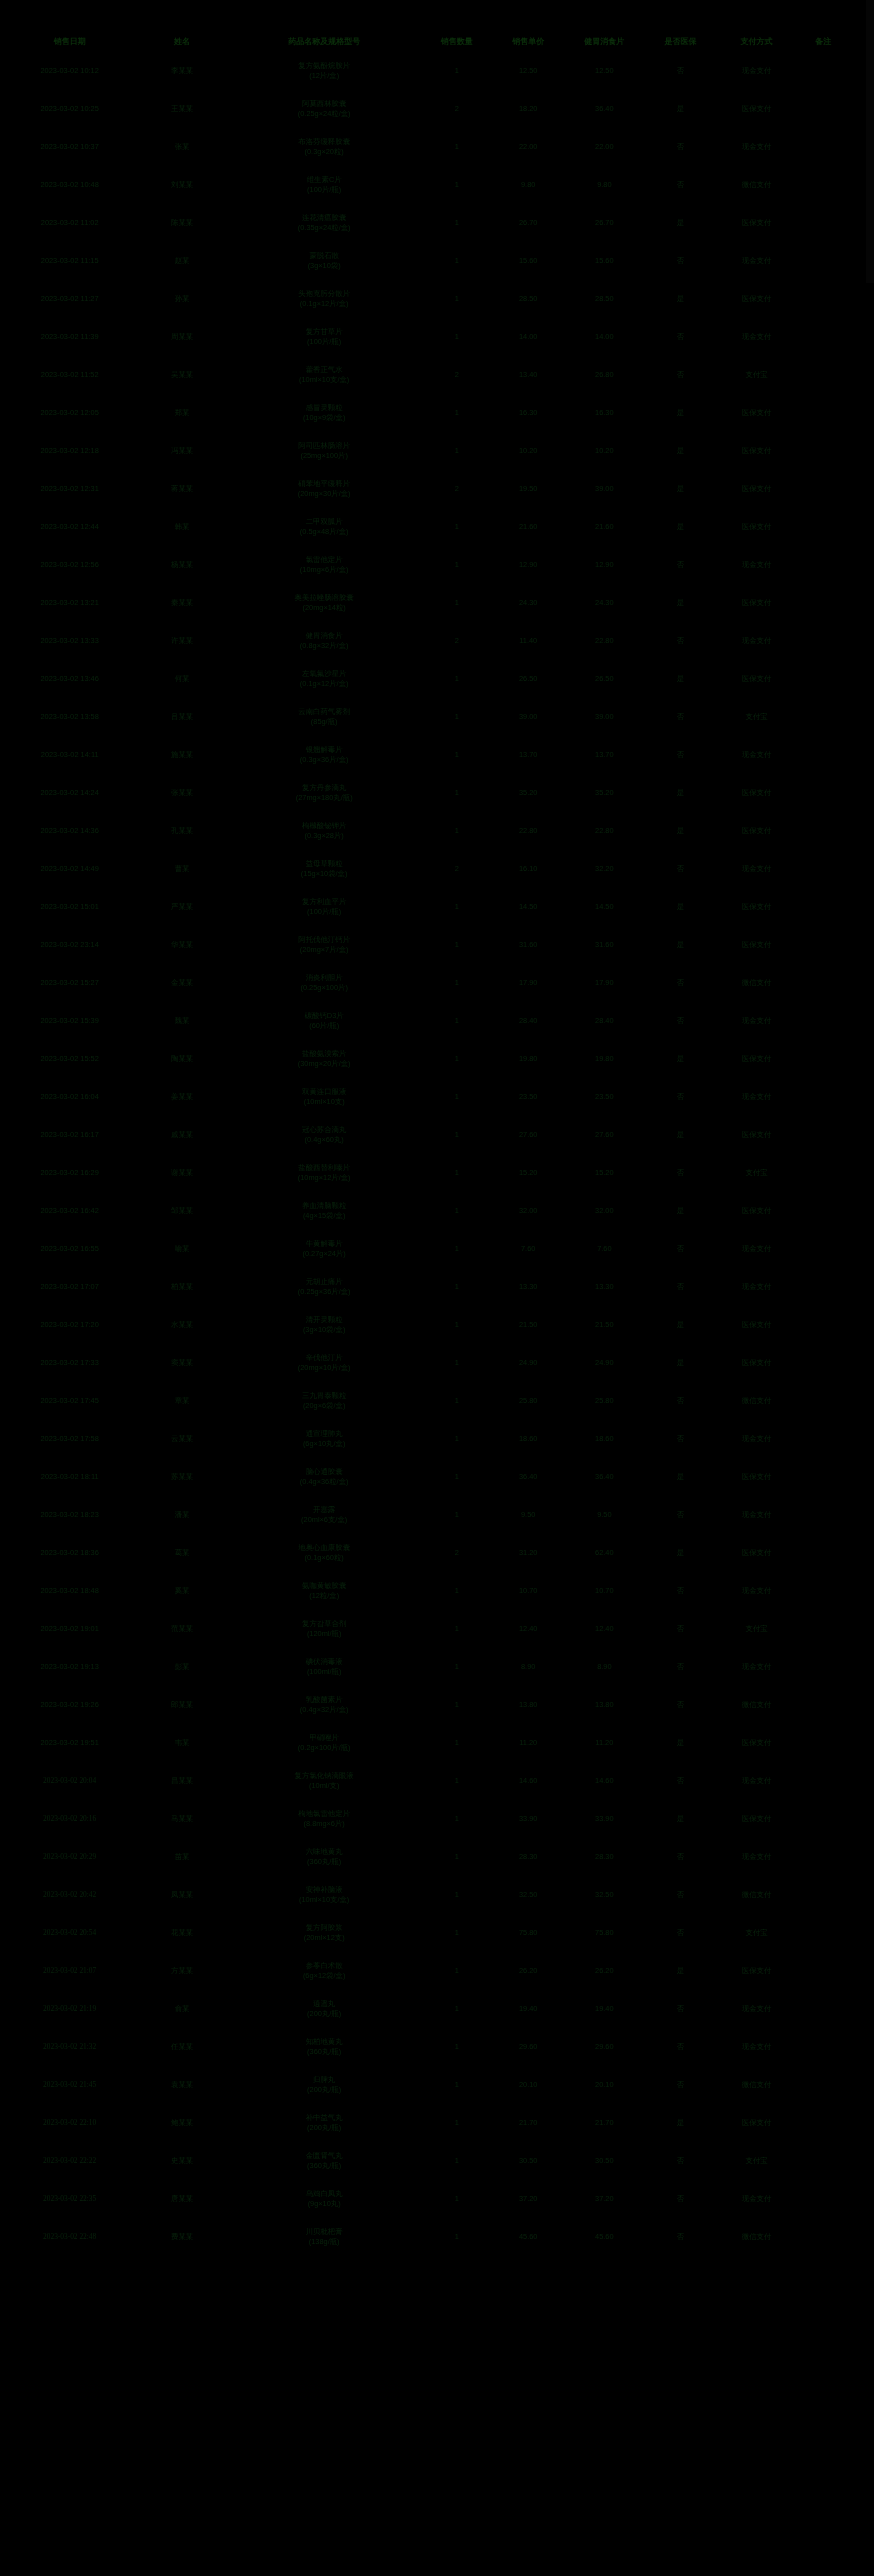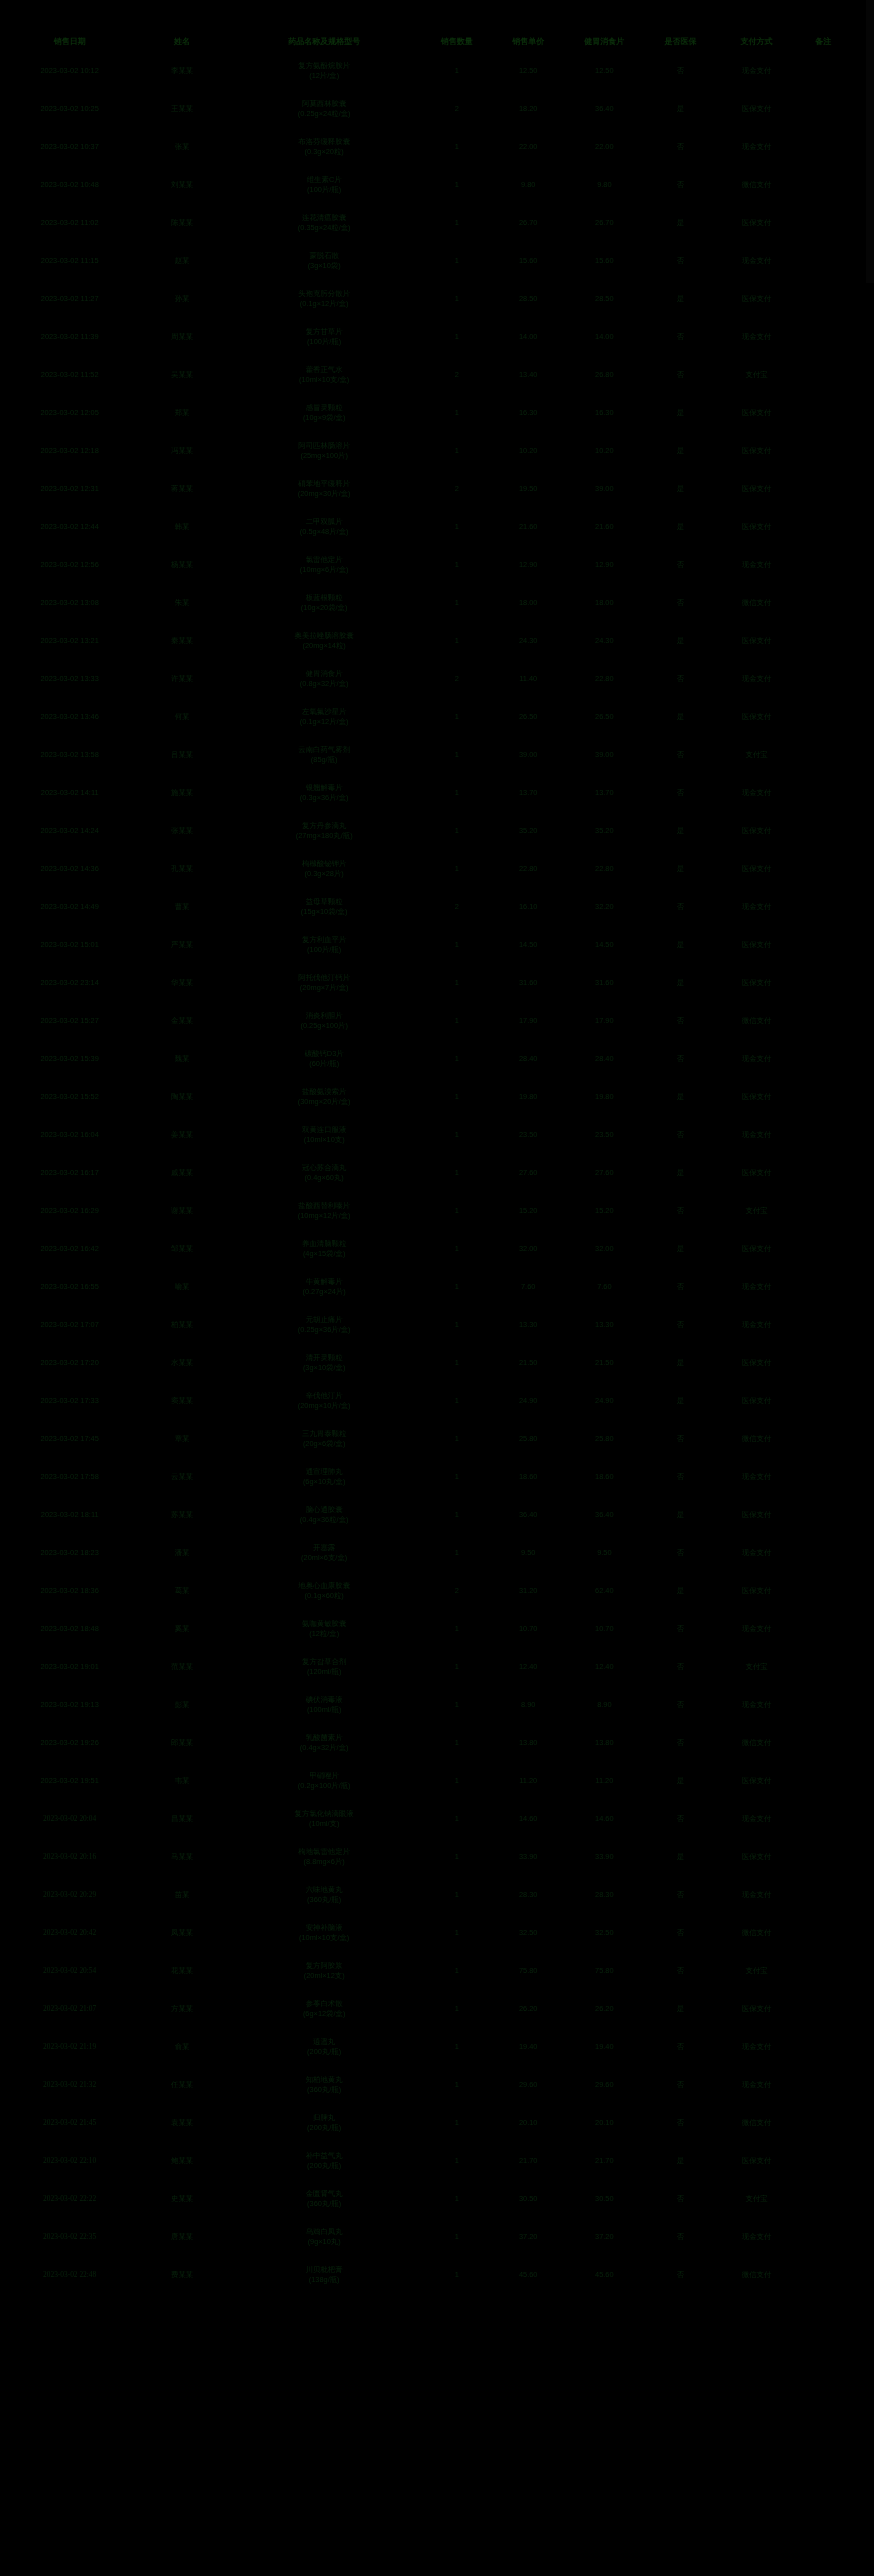--- a/index.html
+++ b/index.html
@@ -327,36 +327,20 @@
             </div>
           </td>
           <td class="col-qty">1</td>
           <td class="col-price">12.90</td>
           <td class="col-amount">12.90</td>
           <td class="col-status">否</td>
           <td class="col-type">现金支付</td>
           <td class="col-tail"></td>
         </tr>
         <tr>
-          <td class="col-date">2023-03-02 13:08</td>
-          <td class="col-name">朱某</td>
-          <td class="col-drug">
-            <div class="drug-lines">
-              <span>板蓝根颗粒</span>
-              <span>(10g×20袋/盒)</span>
-            </div>
-          </td>
-          <td class="col-qty">1</td>
-          <td class="col-price">18.00</td>
-          <td class="col-amount">18.00</td>
-          <td class="col-status">否</td>
-          <td class="col-type">微信支付</td>
-          <td class="col-tail"></td>
-        </tr>
-        <tr>
           <td class="col-date">2023-03-02 13:21</td>
           <td class="col-name">秦某某</td>
           <td class="col-drug">
             <div class="drug-lines">
               <span>奥美拉唑肠溶胶囊</span>
               <span>(20mg×14粒)</span>
             </div>
           </td>
           <td class="col-qty">1</td>
           <td class="col-price">24.30</td>

